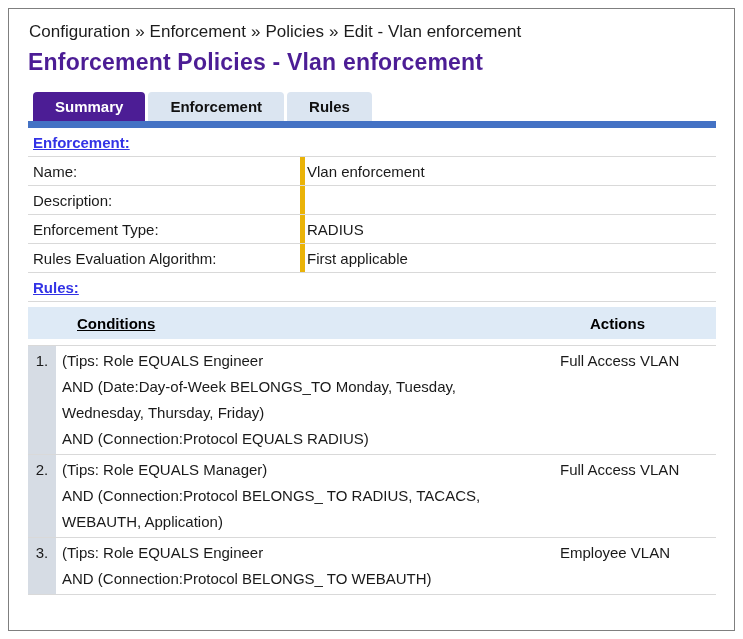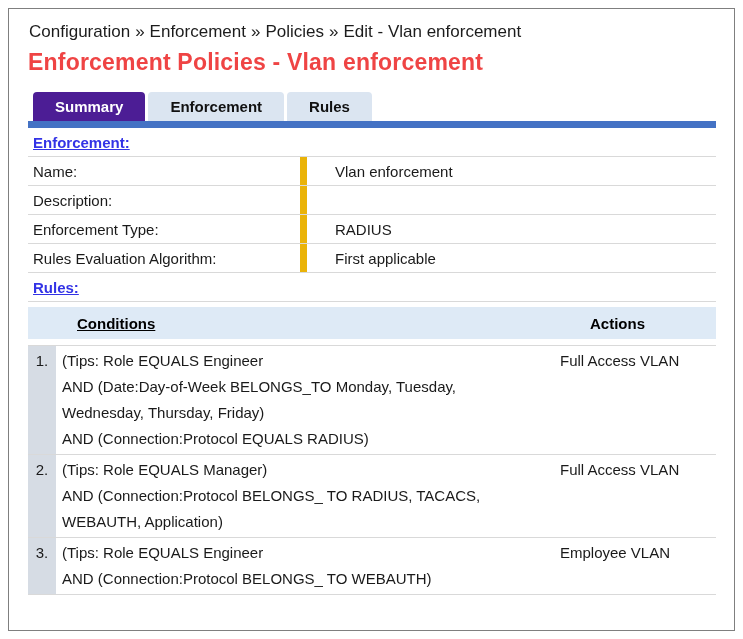--- a/index.html
+++ b/index.html
@@ -6,37 +6,37 @@
   html,body { width:743px; height:639px; background:#fff;
     font-family:"Liberation Sans", sans-serif; color:#1a1a1a; }
   .frame { position:absolute; left:8px; top:8px; width:727px; height:623px;
     border:1px solid #7f7f7f; background:#fff; overflow:hidden; }
   .inner { padding:13px 0 0 19px; }
 
   .breadcrumb { font-size:17px; color:#1c1c1c; padding-left:1px; }
   .breadcrumb .sep { margin:0 5px; }
   .crumb { cursor:pointer; }
 
-  .page-title { margin-top:7px; font-size:23px; font-weight:700; color:#ef4444; letter-spacing:0.2px; }
+  .page-title { margin-top:7px; font-size:23px; font-weight:700; color:#4c1d95; letter-spacing:0.2px; }
 
   .tabs { margin-top:16px; margin-left:5px; display:flex; gap:3px; height:29px; }
   .tab { height:29px; line-height:29px; padding:0 22px; background:#dbe5f1;
     font-size:15px; font-weight:700; color:#111; border-radius:4px 4px 0 0;
     cursor:pointer; white-space:nowrap; }
   .tab.active { background:#4c1d95; color:#ffffff; }
 
   .content-w { width:688px; }
   .accent-bar { height:7px; background:#4472c4; }
 
   .row { display:flex; align-items:stretch; min-height:29px;
     border-bottom:1px solid #d9d9d9; font-size:15px; }
   .row.section { align-items:center; padding-left:5px; }
   .section-link { color:#3333e6; font-weight:700; text-decoration:underline; cursor:pointer; }
   .k { width:272px; padding-left:5px; display:flex; align-items:center; }
-  .v { flex:1; padding-left:28px; border-left:7px solid #eab308;
+  .v { flex:1; padding-left:2px; border-left:5px solid #eab308;
     display:flex; align-items:center; }
 
   .cond-header { margin-top:5px; height:32px; background:#deeaf6;
     display:flex; align-items:center; font-size:15px; font-weight:700; color:#000; }
   .cond-header .cond-label { margin-left:49px;text-decoration:underline; }
   .cond-header .act-label { margin-left:auto; margin-right:71px; }
 
   .rules-block { margin-top:6px; border-top:1px solid #d9d9d9; }
   .rule { display:flex; border-bottom:1px solid #d9d9d9;
     font-size:15px; line-height:26px; }

